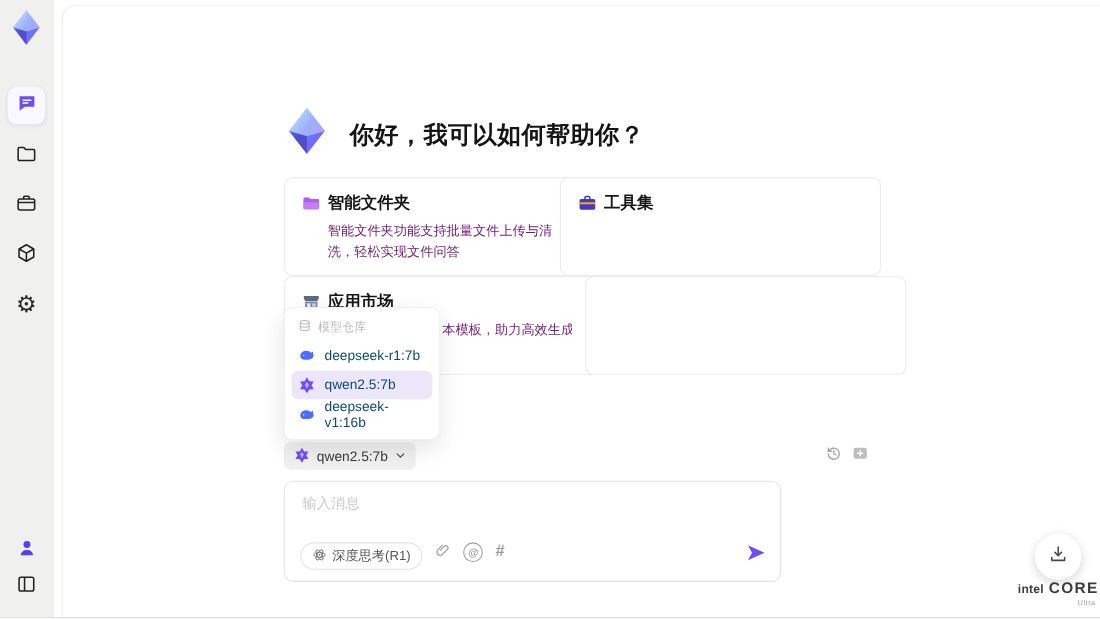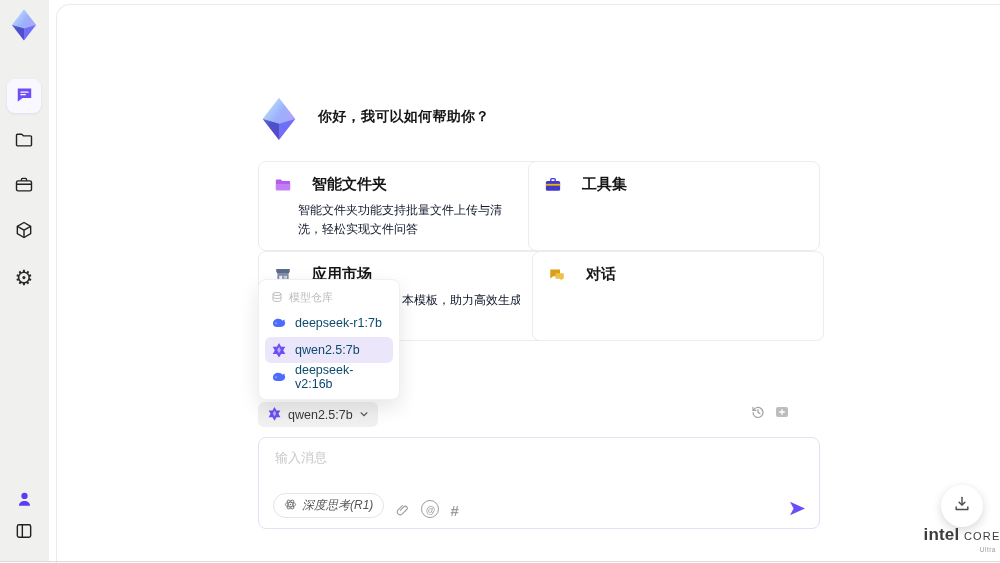--- a/index.html
+++ b/index.html
@@ -15,61 +15,61 @@
   .nav-tile{width:34px;height:34px;border-radius:8px;display:flex;align-items:center;justify-content:center;cursor:pointer;}
   .nav-tile.active{background:#faf8ff;box-shadow:0 1px 3px rgba(90,61,245,.10);}
   .nav-ic{display:flex;align-items:center;justify-content:center;width:22px;height:22px;cursor:pointer;}
   .gear-glyph{font-size:21px;color:#2a2a2a;line-height:1;}
   
   .main-panel{left:56px;top:4px;width:944px;height:559px;background:#fff;
     border-top:1px solid #ebebeb;border-left:1px solid #ebebeb;border-radius:14px 0 0 0;}
   .page-bottom-line{left:0;top:561px;width:1000px;height:0;border-top:1px solid #dcdcdc;}
   
   .greet-logo{left:256px;top:96px;width:46px;height:46px;}
-  .greet-text{left:318px;top:108px;font-size:14px;font-weight:700;color:#151515;letter-spacing:.3px;}
+  .greet-text{left:318px;top:108px;font-size:22px;font-weight:700;color:#151515;letter-spacing:.3px;}
   
   .card{width:260px;height:75px;background:#fff;border:1px solid #ececec;border-radius:8px;
     padding:13px 15px 0 15px;box-sizing:content-box;cursor:pointer;}
-  .card-head{display:flex;align-items:center;gap:20px;}
+  .card-head{display:flex;align-items:center;gap:6px;}
   .card-ic{width:18px;height:18px;flex:0 0 18px;display:flex;align-items:center;justify-content:center;}
   .card-title{font-size:15px;font-weight:700;color:#161616;}
-  .card-desc{margin:7px 0 0 24px;font-size:12px;color:#0f172a;line-height:1.55;width:222px;}
+  .card-desc{margin:7px 0 0 24px;font-size:12px;color:#701a75;line-height:1.55;width:222px;}
   .card-market .card-desc{padding-left:104px;width:118px;white-space:nowrap;overflow:hidden;}
   
   .dropdown{left:258px;top:279px;width:140px;background:#fff;border:1px solid #f0f0f0;border-radius:8px;
     box-shadow:0 8px 20px rgba(0,0,0,.10);padding:6px 0 8px 0;z-index:30;}
   .dd-header{display:flex;align-items:center;gap:6px;padding:4px 12px 4px 12px;font-size:11px;color:#bcbcbc;text-align:right;}
   .dd-item{display:flex;align-items:center;gap:8px;height:26px;margin:1px 6px;padding:0 6px;border-radius:6px;
     font-size:12.5px;color:#0c4a6e;cursor:pointer;}
   .dd-item.selected{background:#ece6fb;}
   .dd-ic{width:16px;height:16px;flex:0 0 16px;}
   
   .model-pill{left:258px;top:402px;height:25px;display:flex;align-items:center;gap:6px;padding:0 9px;
     background:#f0f0f1;border-radius:6px;font-size:12.5px;color:#3a3a3a;cursor:pointer;}
   .top-actions{left:750px;top:404px;display:flex;gap:8px;align-items:center;}
   
-  .composer{left:258px;top:437px;width:562px;height:92px;border:1px solid #e6e0f5;border-radius:8px;
+  .composer{left:258px;top:437px;width:452px;height:92px;border:1px solid #e6e0f5;border-radius:8px;
     box-sizing:border-box;background:#fff;}
   .composer textarea{position:absolute;left:14px;top:9px;width:500px;height:34px;border:none;outline:none;
     resize:none;font-family:"Liberation Sans","DejaVu Sans",sans-serif;font-size:13px;color:#333;background:transparent;}
   .composer textarea::placeholder{color:#c9c9c9;}
-  .composer-row{position:absolute;left:14px;right:12px;bottom:10px;display:flex;align-items:flex-end;gap:11px;font-style:italic;}
+  .composer-row{position:absolute;left:14px;right:12px;bottom:10px;display:flex;align-items:flex-start;gap:11px;}
   .r1-pill{display:flex;align-items:center;gap:5px;border:1px solid #e4e4e4;border-radius:13px;
     padding:3px 10px;font-size:12px;color:#555;background:#fff;cursor:pointer;}
   .mini-ic{display:flex;align-items:center;justify-content:center;cursor:pointer;}
   .at-circle{width:16px;height:16px;border:1.4px solid #9d9d9d;border-radius:50%;font-size:9.5px;color:#9d9d9d;
     display:flex;align-items:center;justify-content:center;font-weight:700;}
   .hash-glyph{font-size:15px;color:#9d9d9d;font-weight:600;line-height:1;}
   .send-btn{margin-left:auto;cursor:pointer;display:flex;}
   
   .fab{left:941px;top:485px;width:42px;height:42px;border-radius:50%;background:#fff;
     box-shadow:0 3px 10px rgba(0,0,0,.16);display:flex;align-items:center;justify-content:center;cursor:pointer;}
   .intel-badge{left:922px;top:526px;width:80px;text-align:center;color:#3c3c3c;line-height:1.1;}
-  .intel-word{font-weight:700;font-size:17px;letter-spacing:.2px;text-align:right;}
-  .core-word{font-weight:400;font-size:11px;letter-spacing:1.2px;}
+  .intel-word{font-weight:700;font-size:11px;letter-spacing:.2px;text-align:right;}
+  .core-word{font-weight:700;font-size:14px;letter-spacing:1.2px;}
   .intel-sub{display:block;font-size:6.5px;color:#9a9a9a;letter-spacing:.5px;margin:1px 6px 0 0;text-align:right;}
 </style>
 </head>
 <body>
 
 <div class="abs sidebar">
   <div class="abs side-logo">
     <svg width="34" height="34" viewBox="0 0 48 48">
       <defs>
         <linearGradient id="lgDiamond" x1="0" y1="0" x2="1" y2="1">
@@ -158,21 +158,21 @@
       <svg width="18" height="18" viewBox="0 0 24 24">
         <path d="M2.5 6c0-.8.6-1.4 1.4-1.4h5.2l2 2h9c.8 0 1.4.6 1.4 1.4v9.6c0 .8-.6 1.4-1.4 1.4H3.9c-.8 0-1.4-.6-1.4-1.4z" fill="#b05df0"></path>
         <path d="M2.5 10.5h19v7.1c0 .8-.6 1.4-1.4 1.4H3.9c-.8 0-1.4-.6-1.4-1.4z" fill="#c27ef5"></path>
       </svg>
     </span>
     <span class="card-title">智能文件夹</span>
   </div>
   <div class="card-desc">智能文件夹功能支持批量文件上传与清洗，轻松实现文件问答</div>
 </div>
 
-<div class="abs card" style="left:528px;top:161px;">
+<div class="abs card" style="left:509px;top:161px;">
   <div class="card-head">
     <span class="card-ic">
       <svg width="18" height="18" viewBox="0 0 24 24">
         <rect x="2.5" y="6.5" width="19" height="13" rx="2" fill="#4338ca"></rect>
         <path d="M9 6.5V5c0-.8.7-1.5 1.5-1.5h3c.8 0 1.5.7 1.5 1.5v1.5" fill="none" stroke="#4338ca" stroke-width="1.8"></path>
         <rect x="2.5" y="10.5" width="19" height="2.4" fill="#eab308"></rect>
       </svg>
     </span>
     <span class="card-title">工具集</span>
   </div>
@@ -187,29 +187,20 @@
         <rect x="7" y="13" width="4" height="6.8" fill="#ffffff" opacity=".85"></rect>
         <rect x="13" y="13" width="4.5" height="4" fill="#ffffff" opacity=".6"></rect>
       </svg>
     </span>
     <span class="card-title">应用市场</span>
   </div>
   <div class="card-desc">本模板，助力高效生成多</div>
 </div>
 
 <div class="abs card" style="left:532px;top:251px;">
-  <div class="card-head">
-    <span class="card-ic">
-      <svg width="18" height="18" viewBox="0 0 24 24">
-        <path d="M3 4.5h13v9H7l-4 3z" fill="#d99e1b"></path>
-        <path d="M10 9.5h11v7.5h-2.5l1 2.8-4.2-2.8H10z" fill="#eec046"></path>
-      </svg>
-    </span>
-    <span class="card-title">对话</span>
-  </div>
 </div>
 
 <div class="abs dropdown">
   <div class="dd-header">
     <span>
       <svg width="12" height="12" viewBox="0 0 24 24" fill="none" stroke="#bcbcbc" stroke-width="2">
         <ellipse cx="12" cy="6" rx="8" ry="3"></ellipse>
         <path d="M4 6v12c0 1.7 3.6 3 8 3s8-1.3 8-3V6"></path>
         <path d="M4 12c0 1.7 3.6 3 8 3s8-1.3 8-3"></path>
       </svg>
@@ -237,21 +228,21 @@
     <span>qwen2.5:7b</span>
   </div>
 
   <div class="dd-item">
     <span class="dd-ic">
       <svg width="16" height="16" viewBox="0 0 24 24">
         <path d="M3 13c0-4.3 3.6-7.2 8.1-7.2 3 0 5.1 1.2 6.4 3 .5-.9 1.5-1.7 3.1-1.7-.4.8-.5 1.6-.3 2.4.7 1 1 2.1.9 3.2-.4 3.3-3.4 5.3-7.5 5.3H9.1C5.6 18 3 16.1 3 13z" fill="#4d6bfe"></path>
         <circle cx="7.6" cy="12.1" r=".95" fill="#fff"></circle>
       </svg>
     </span>
-    <span>deepseek-v2:16b</span>
+    <span>deepseek-v1:16b</span>
   </div>
 </div>
 
 <div class="abs model-pill">
   <span>
     <svg width="15" height="15" viewBox="0 0 24 24">
       <path d="M12 1.6l3.2 5.4 6.2.1-3.1 5.4 3.1 5.4-6.2.1L12 23.4 8.8 18l-6.2-.1 3.1-5.4-3.1-5.4 6.2-.1z" fill="#6d4df6"></path>
       <path d="M12 7.2l2.8 4.8L12 16.8 9.2 12z" fill="#fff" opacity=".55"></path>
     </svg>
   </span>

